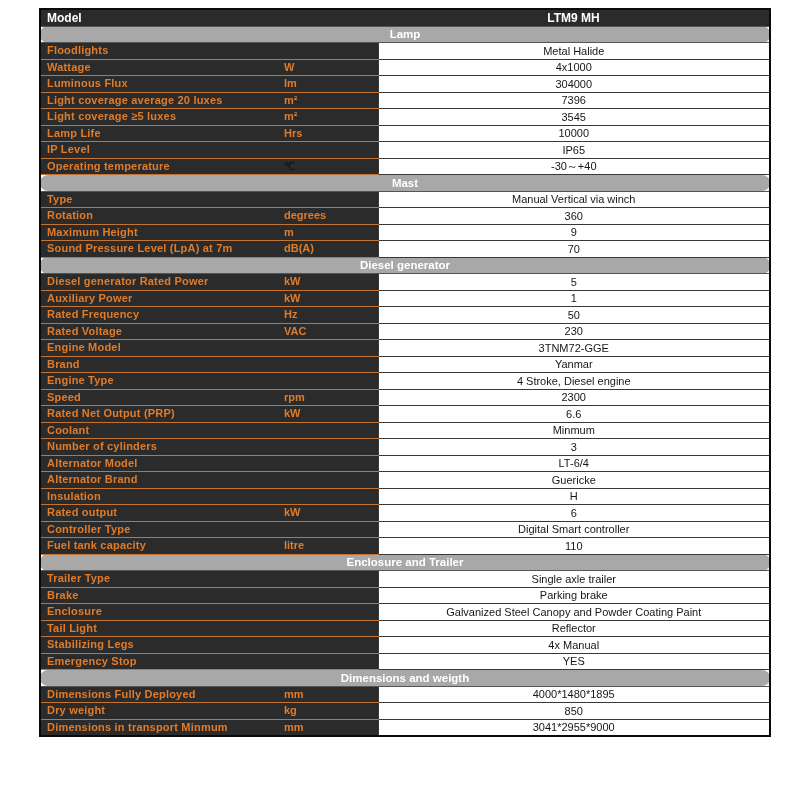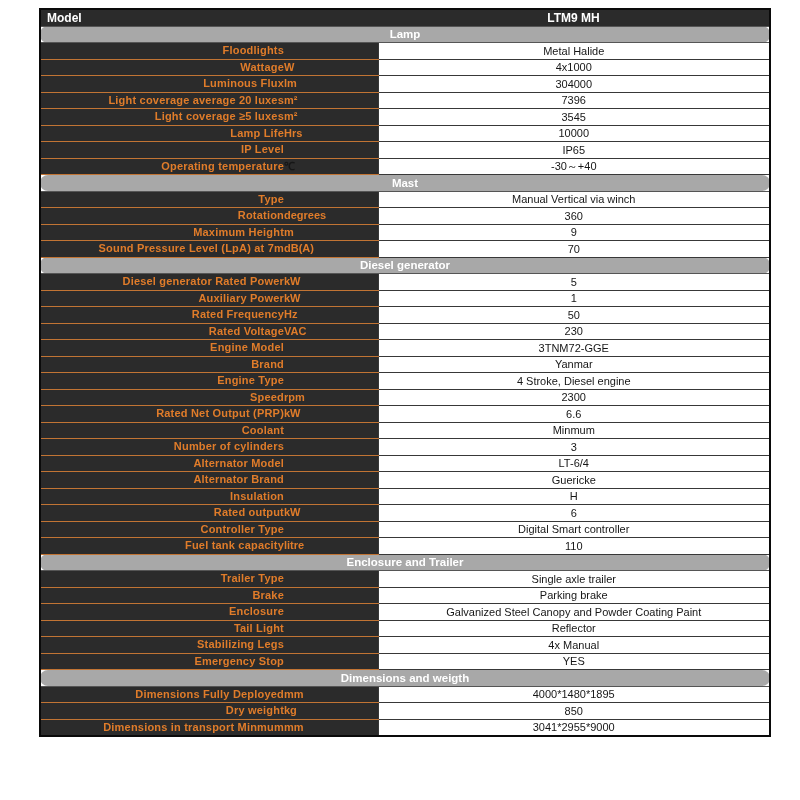--- a/index.html
+++ b/index.html
@@ -46,21 +46,20 @@
     padding-left: 6px;
     line-height: 15.5px;
   }
   .lbl {
     width: 237px;
     flex: 0 0 237px;
     color: var(--accent-orange, #e07c2a);
     font-weight: bold;
     letter-spacing: 0.2px;
     overflow: hidden;
-    text-align: right;
   }
   .unit {
     flex: 1;
     color: var(--accent-orange, #e07c2a);
     font-weight: bold;
   }
   .unit.muted { color: var(--muted-unit, #161616); }
   
   .value-cell {
     background: #ffffff;

